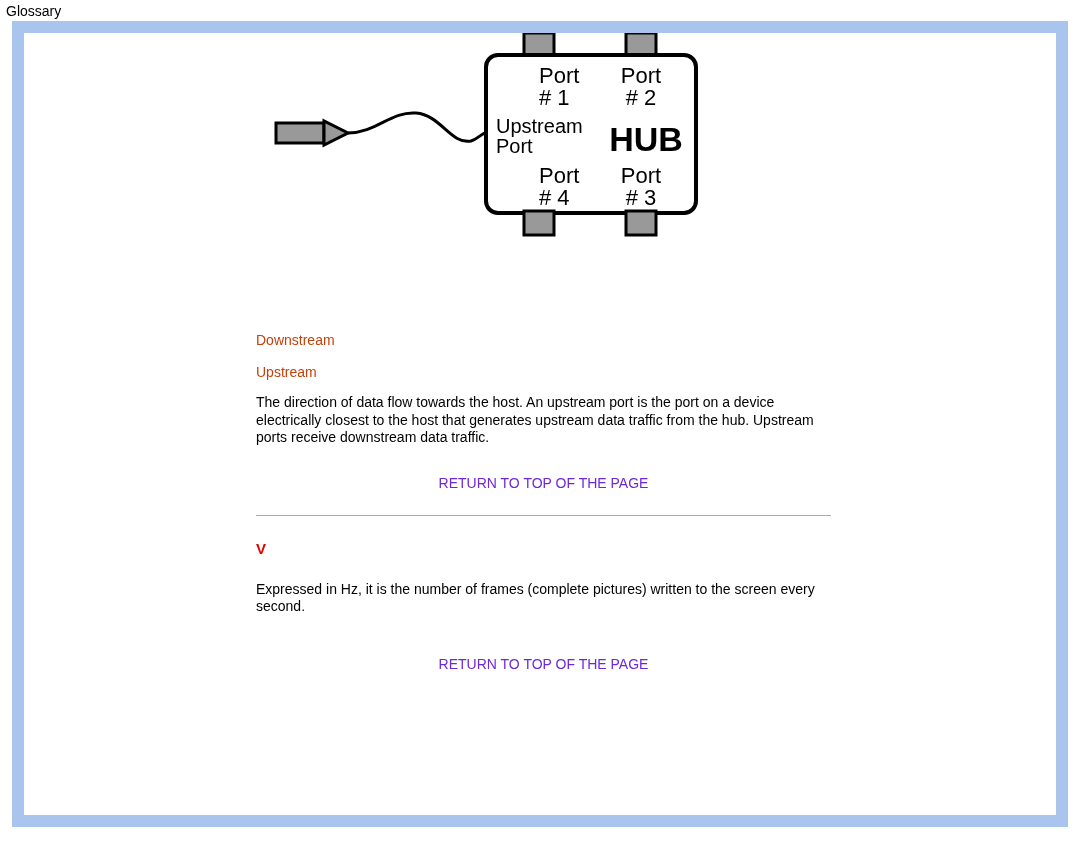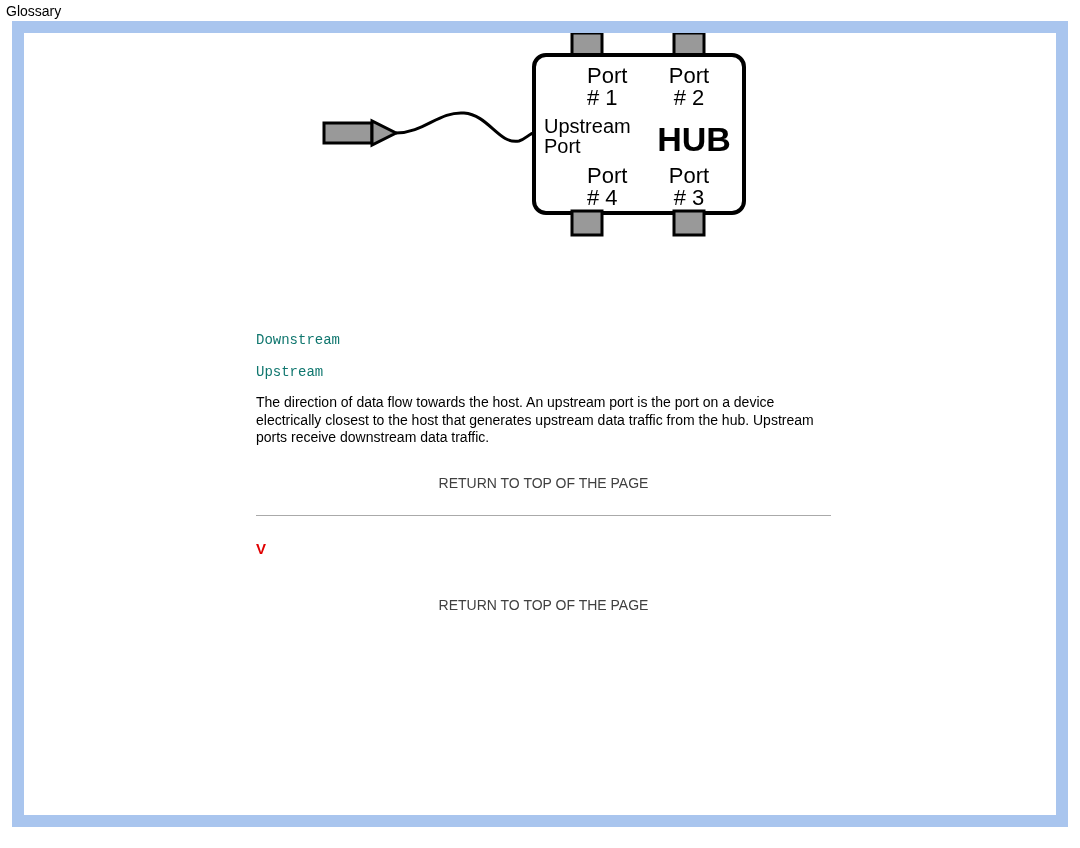--- a/index.html
+++ b/index.html
@@ -19,41 +19,40 @@
     border: 12px solid #a9c5ee;
     margin: 0 12px 0 12px;
     background: #fff;
     min-height: 806px;
     position: relative;
   }
   .content-area {
     padding: 0 225px 0 232px;
   }
   .diagram-wrap {
-    text-align: center;
+    text-align: left;
     padding-top: 0;
     margin-bottom: 60px;
   }
   svg.hub-diagram {
     display: inline-block;
   }
   .term-blue {
-    color: #0f766e;
+    color: #c2410c;
     font-size: 14px;
     margin: 16px 0 14px 0;
-    font-family: Liberation Mono, monospace;
   }
   .body-text {
     color: #000;
     font-size: 14px;
     line-height: 1.25;
     margin: 0 0 20px 0;
   }
   .return-link {
-    color: #404040;
+    color: #6d28d9;
     font-size: 14px;
     text-align: center;
     cursor: pointer;
     margin: 28px 0 12px 0;
   }
   hr.divider {
     border: none;
     border-top: 1px solid #aaa;
     margin: 24px 0 24px 0;
   }
@@ -118,18 +117,19 @@
     <div class="term-blue">Downstream</div>
 
     <div class="term-blue">Upstream</div>
     <p class="body-text">The direction of data flow towards the host. An upstream port is the port on a device electrically closest to the host that generates upstream data traffic from the hub. Upstream ports receive downstream data traffic.</p>
 
     <div class="return-link">RETURN TO TOP OF THE PAGE</div>
 
     <hr class="divider">
 
     <div class="letter-head">V</div>
+    <p class="body-text">Expressed in Hz, it is the number of frames (complete pictures) written to the screen every second.</p>
 
     <div class="return-link" style="margin-top:40px;margin-bottom:0;">RETURN TO TOP OF THE PAGE</div>
 
   </div>
 
 </div>
 
 </body></html>

